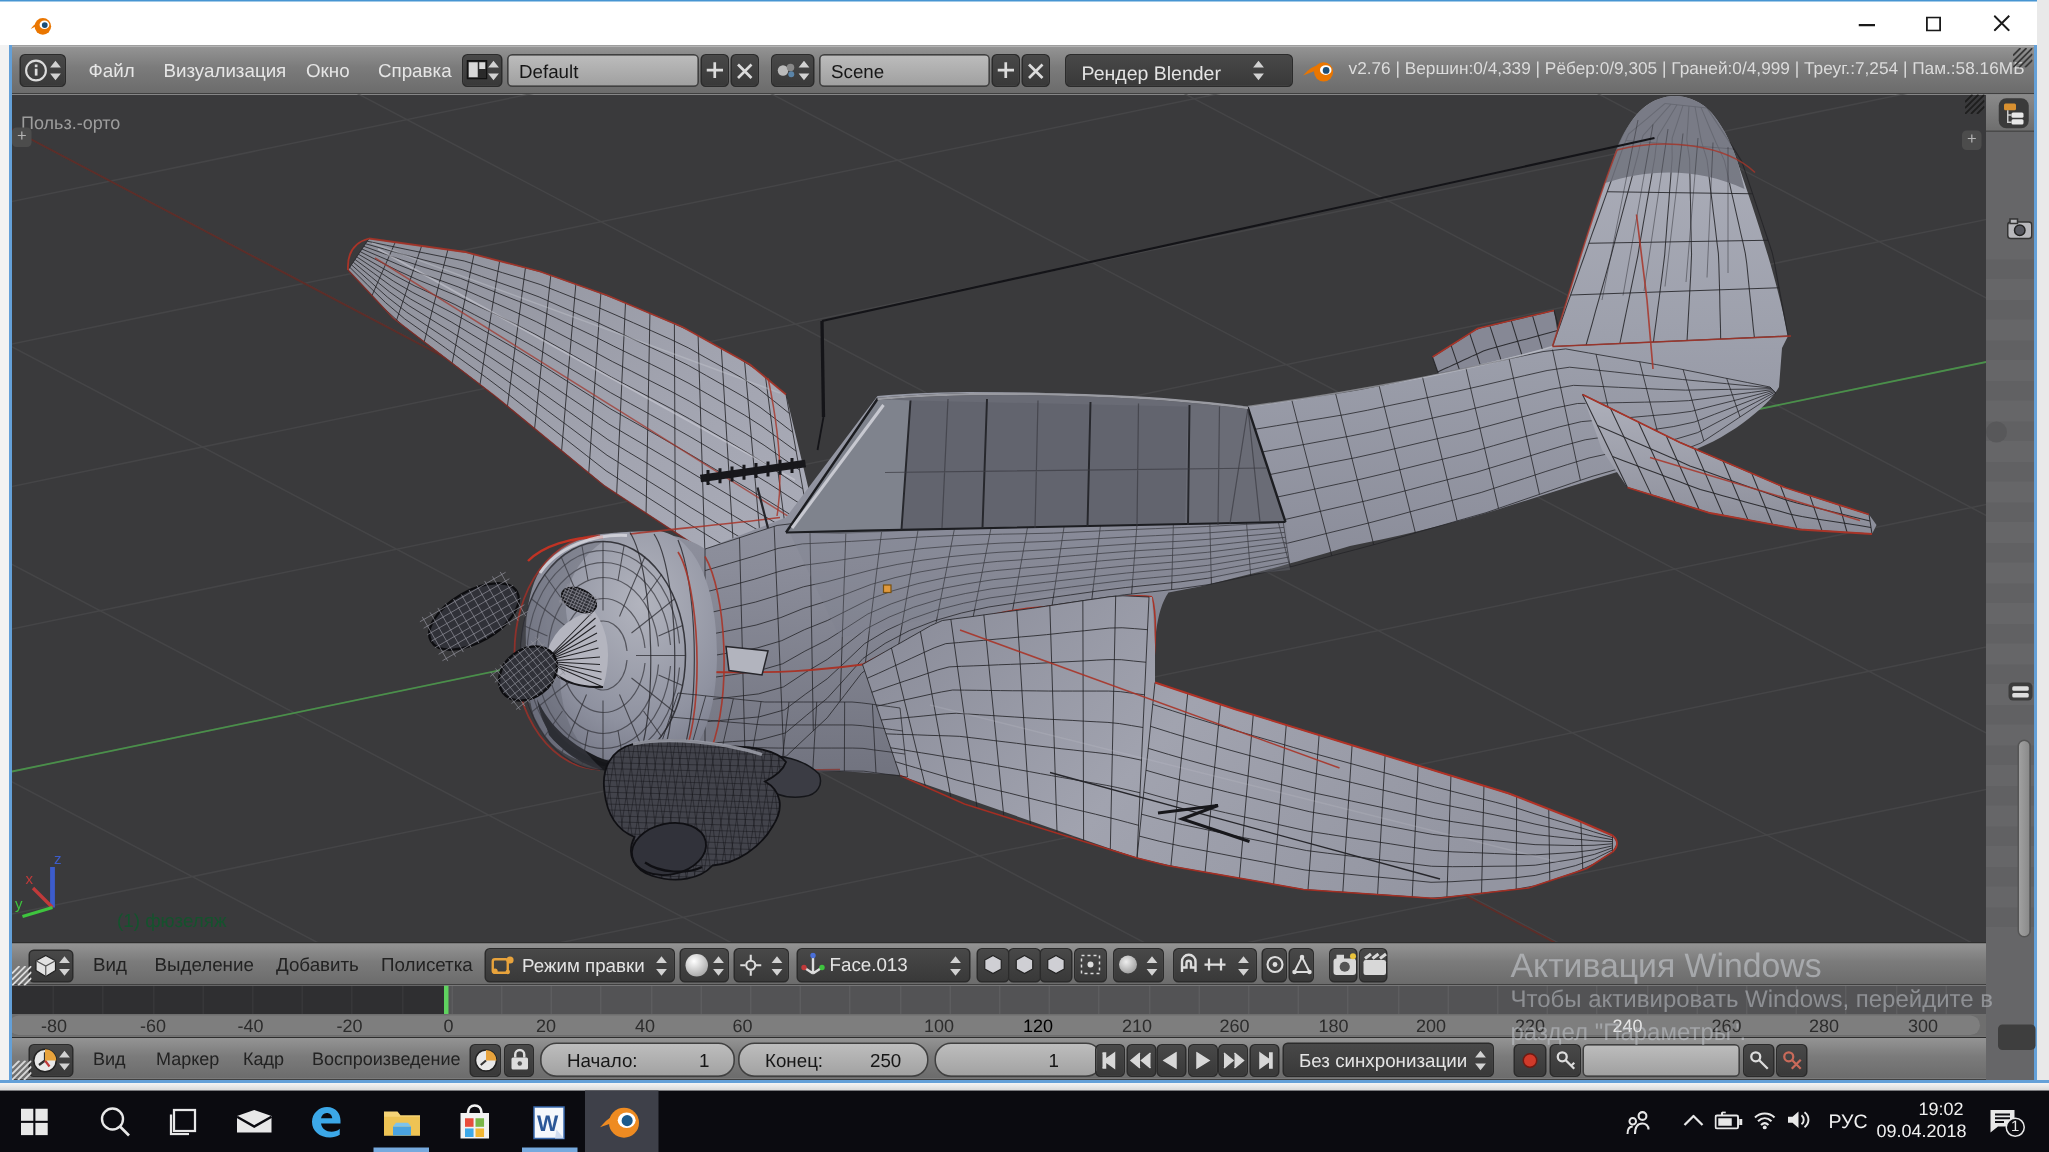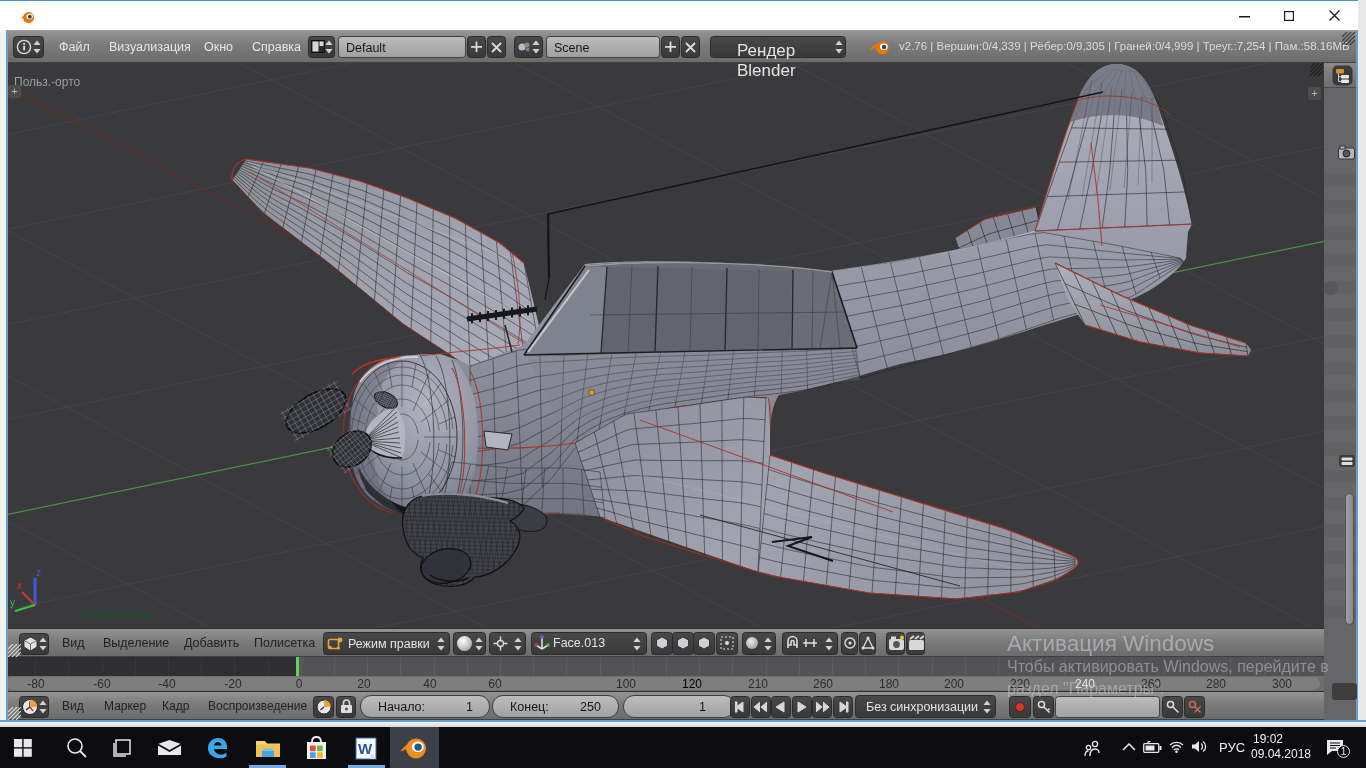--- a/index.html
+++ b/index.html
@@ -226,21 +226,21 @@
     </svg>
     <div class="abs fld darktxt" style="left:544px;top:5px;width:114px;height:22px;font-size:12.5px;padding:4px 0 0 7px">Scene</div>
     <div class="abs btn" style="left:659px;top:5px;width:19px;height:22px"></div>
     <svg class="abs" style="left:663px;top:10px" width="11" height="12">
       <path d="M5.5,0.5 V11 M0,5.8 H11" stroke="#dcdcdc" stroke-width="1.8"></path>
     </svg>
     <div class="abs btn" style="left:679px;top:5px;width:19px;height:22px"></div>
     <svg class="abs" style="left:683px;top:11px" width="11" height="11">
       <path d="M1,1 L10,10 M10,1 L1,10" stroke="#dcdcdc" stroke-width="1.8"></path>
     </svg>
-    <div class="abs btn" style="left:708px;top:5px;width:136px;height:22px;font-size:17px;color:#e4e4e4;padding:4px 0 0 26px">Рендер Blender</div>
+    <div class="abs btn" style="left:708px;top:5px;width:152px;height:22px;font-size:13px;color:#e4e4e4;padding:4px 0 0 10px">Рендер Blender</div>
     <svg class="abs" style="left:832px;top:8px" width="10" height="16">
       <path d="M5,1.5 L8.6,6 L1.4,6 Z M5,14.5 L8.6,10 L1.4,10 Z" fill="#d2d2d2"></path>
     </svg>
     <svg class="abs" style="left:866px;top:8px" width="24" height="17" viewBox="0 0 30 21">
       <path d="M1,14 Q7,6 15,5.2 L10,10.5 Z" fill="#ea7600"></path>
       <circle cx="18" cy="11" r="8" fill="#ea7600"></circle>
       <ellipse cx="19.8" cy="9.5" rx="4.8" ry="4.1" fill="#fff"></ellipse>
       <circle cx="20.1" cy="9.8" r="2.8" fill="#1c4e78"></circle>
     </svg>
     <div class="abs" style="left:897px;top:9px;font-size:11.5px;color:#dcdcdc;white-space:pre">v2.76 | Вершин:0/4,339 | Рёбер:0/9,305 | Граней:0/4,999 | Треуг.:7,254 | Пам.:58.16МБ</div>
@@ -638,19 +638,19 @@
     </svg>
     <svg class="abs" style="left:1169px;top:13px" width="15" height="13">
       <path d="M1,5 C4.5,1.5 10.5,1.5 14,5 M3,7.5 C5.8,4.8 9.2,4.8 12,7.5 M5,10 C6.8,8.2 8.2,8.2 10,10" fill="none" stroke="#e8e8e8" stroke-width="1.4"></path>
       <circle cx="7.5" cy="11.7" r="1.3" fill="#e8e8e8"></circle>
     </svg>
     <svg class="abs" style="left:1191px;top:12px" width="17" height="15">
       <path d="M1,5.5 H4 L8,2 V13 L4,9.5 H1 Z" fill="#e8e8e8"></path>
       <path d="M10,4.5 C12,6 12,9 10,10.5 M12,2.5 C15.5,5 15.5,10 12,12.5" fill="none" stroke="#e8e8e8" stroke-width="1.3"></path>
     </svg>
     <div class="abs" style="left:1219px;top:13px;font-size:13px;color:#f0f0f0">РУС</div>
-    <div class="abs" style="left:1253px;top:5px;width:56px;text-align:left;font-size:12px;color:#f0f0f0">19:02</div>
+    <div class="abs" style="left:1253px;top:5px;width:56px;text-align:right;font-size:12px;color:#f0f0f0">19:02</div>
     <div class="abs" style="left:1248px;top:20px;width:66px;text-align:center;font-size:12px;color:#f0f0f0">09.04.2018</div>
     <svg class="abs" style="left:1326px;top:12px" width="22" height="20">
       <path d="M1,1 H17 V12 H6 L1,16 Z" fill="#e8e8e8"></path>
       <path d="M4,4 H14 M4,6.5 H14 M4,9 H10" stroke="#0b0b10" stroke-width="1.2"></path>
     </svg>
     <div class="abs" style="left:1337px;top:18px;width:13px;height:13px;border-radius:50%;background:#0b0b10;border:1.5px solid #e8e8e8;color:#e8e8e8;font-size:10px;text-align:center;line-height:12px">1</div>
   </div>
 </body></html>

